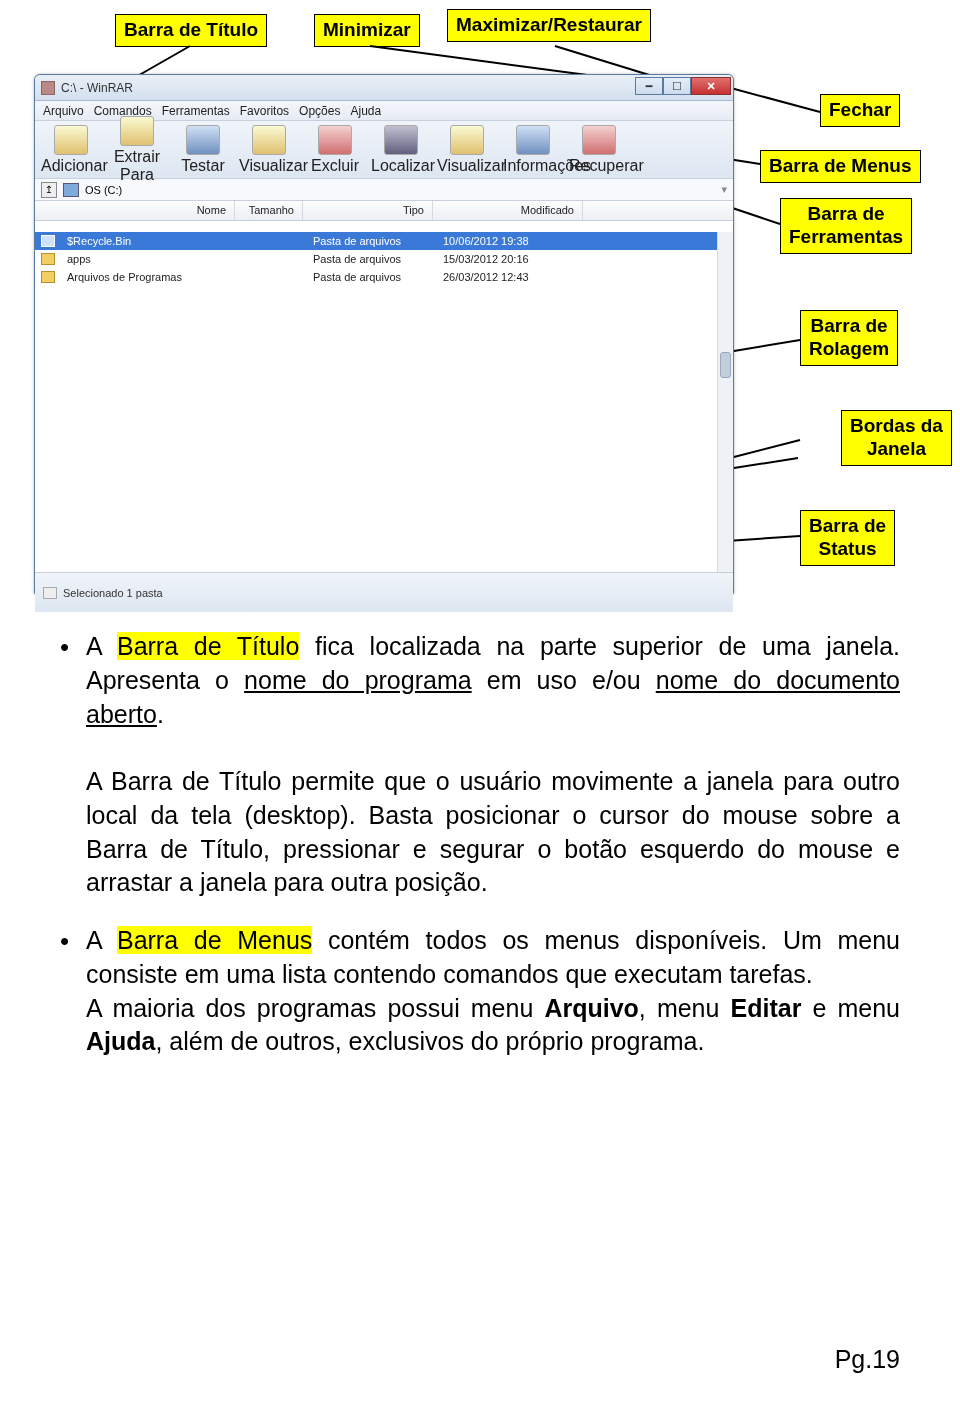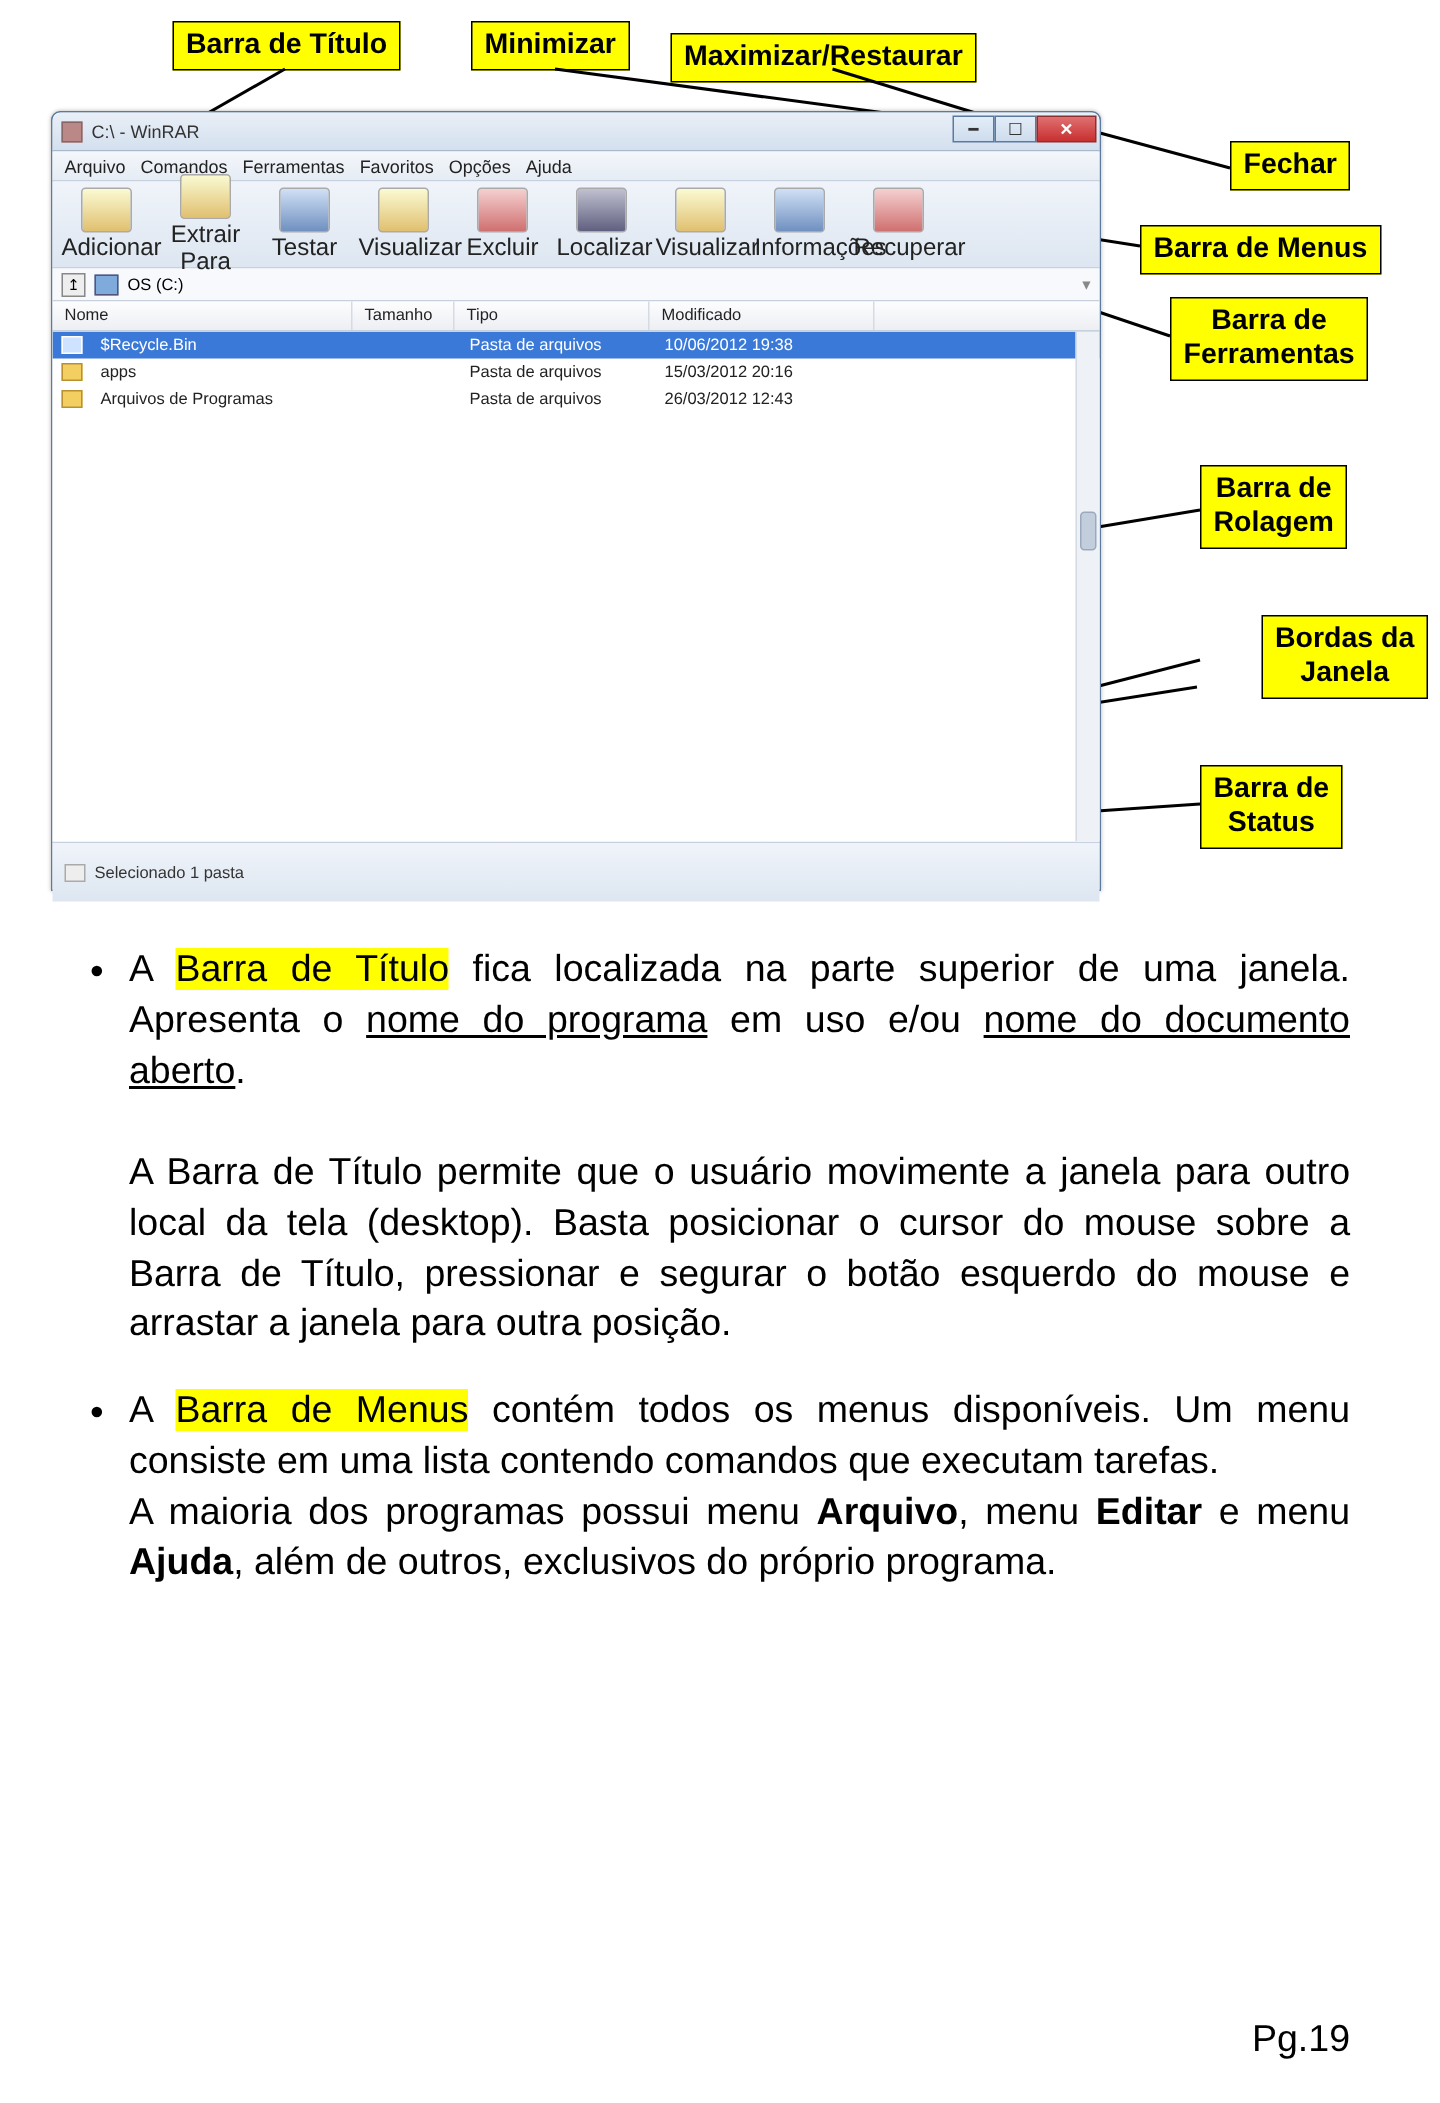--- a/index.html
+++ b/index.html
@@ -85,22 +85,22 @@
   }
   .pathbar .upicon{width:16px;height:16px;border:1px solid #888;background:#eee;font-size:10px;display:flex;align-items:center;justify-content:center;}
   .pathbar .drive{width:16px;height:14px;background:#7faadc;border:1px solid #557;}
   .pathbar .dd{margin-left:auto;color:#888;}
   .colhdr {
     height: 20px;
     background: linear-gradient(#fdfdfe,#eceff3);
     border-bottom:1px solid #c7d1dd;
     display:flex; font-size:11px; color:#222;
   }
-  .colhdr .col{border-right:1px solid #d5dbe3; padding:3px 8px;}
-  .filelist{ height: 340px; overflow:hidden; position:relative; background:#fff;}
+  .colhdr .col{border-right:1px solid #d5dbe3; padding:3px 8px;text-align:right;}
+  .filelist{ height: 340px; overflow:hidden; position:relative; background:#fff;margin-top:11px;}
   .row{display:flex; font-size:11px; color:#222; height:18px; align-items:center;}
   .row.sel{background:#3a79d8; color:#fff;}
   .row .cell{padding:0 8px;}
   .row .ficon{width:14px;height:12px;background:#f3cf62;border:1px solid #b89030;margin-left:6px;margin-right:4px;}
   .row.sel .ficon{background:#cde3ff;border-color:#fff;}
   .scroll{position:absolute; right:0; top:0; bottom:0; width:16px; background:#eef1f5; border-left:1px solid #d5dbe3;}
   .scroll .thumb{position:absolute; top:120px; left:2px; right:2px; height:26px; background:#c3cedd; border:1px solid #9aa9bd; border-radius:3px;}
   .statusbar{height:40px; background:linear-gradient(#f0f4fa,#dde6f1); border-top:1px solid #c7d1dd; display:flex;align-items:center; padding:0 8px; font-size:11px; color:#333;}
   .statusbar .sicon{width:14px;height:12px;background:#eee;border:1px solid #aaa;margin-right:6px;}
   
@@ -119,21 +119,21 @@
   .bodytext li::before{content:"•"; position:absolute; left:0; top:0; font-size:26px;}
   .hl{background:#ffff00;}
   .u{text-decoration:underline;}
   .pgnum{position:absolute; right:60px; bottom:28px; font-size:25px;}
 </style>
 </head>
 <body>
 
 <div class="callout" style="left:115px; top:14px;">Barra de Título</div>
 <div class="callout" style="left:314px; top:14px;">Minimizar</div>
-<div class="callout" style="left:447px; top:22px;">Maximizar/Restaurar</div>
+<div class="callout" style="left:447px; top:9px;">Maximizar/Restaurar</div>
 <div class="callout" style="left:820px; top:94px;">Fechar</div>
 <div class="callout" style="left:760px; top:150px;">Barra de Menus</div>
 <div class="callout" style="left:780px; top:198px; white-space:pre-line;">Barra de
 Ferramentas</div>
 <div class="callout" style="left:800px; top:310px; white-space:pre-line;">Barra de
 Rolagem</div>
 <div class="callout" style="left:800px; top:410px; white-space:pre-line;margin-left:41px;">Bordas da
 Janela</div>
 <div class="callout" style="left:800px; top:510px; white-space:pre-line;">Barra de
 Status</div>

